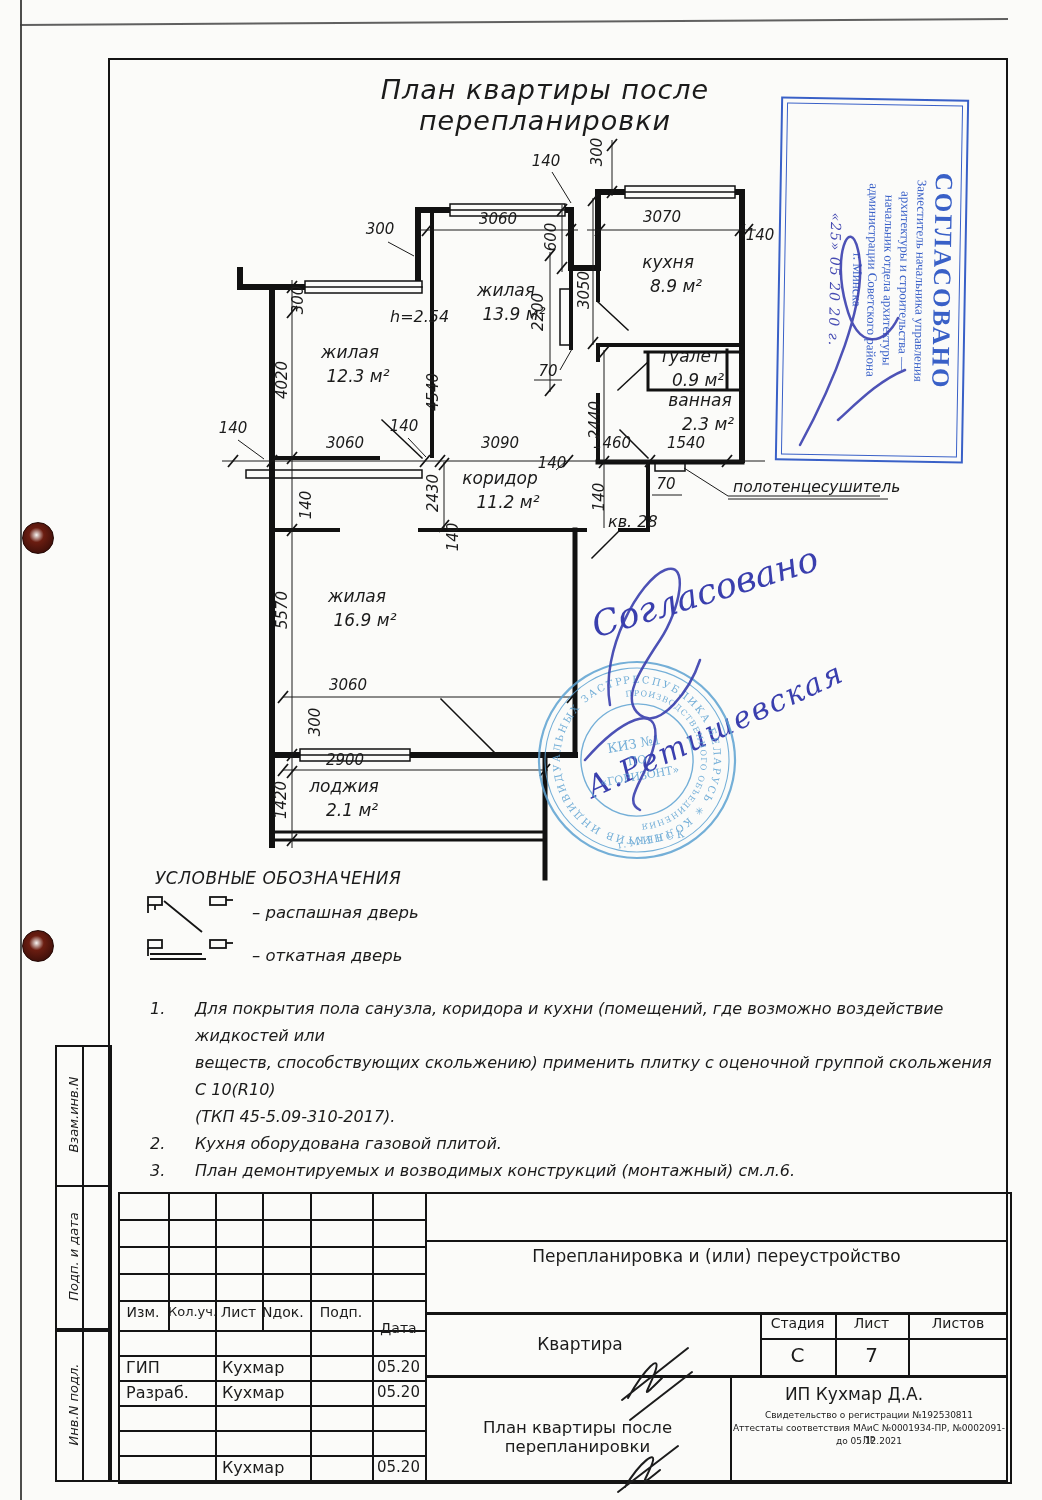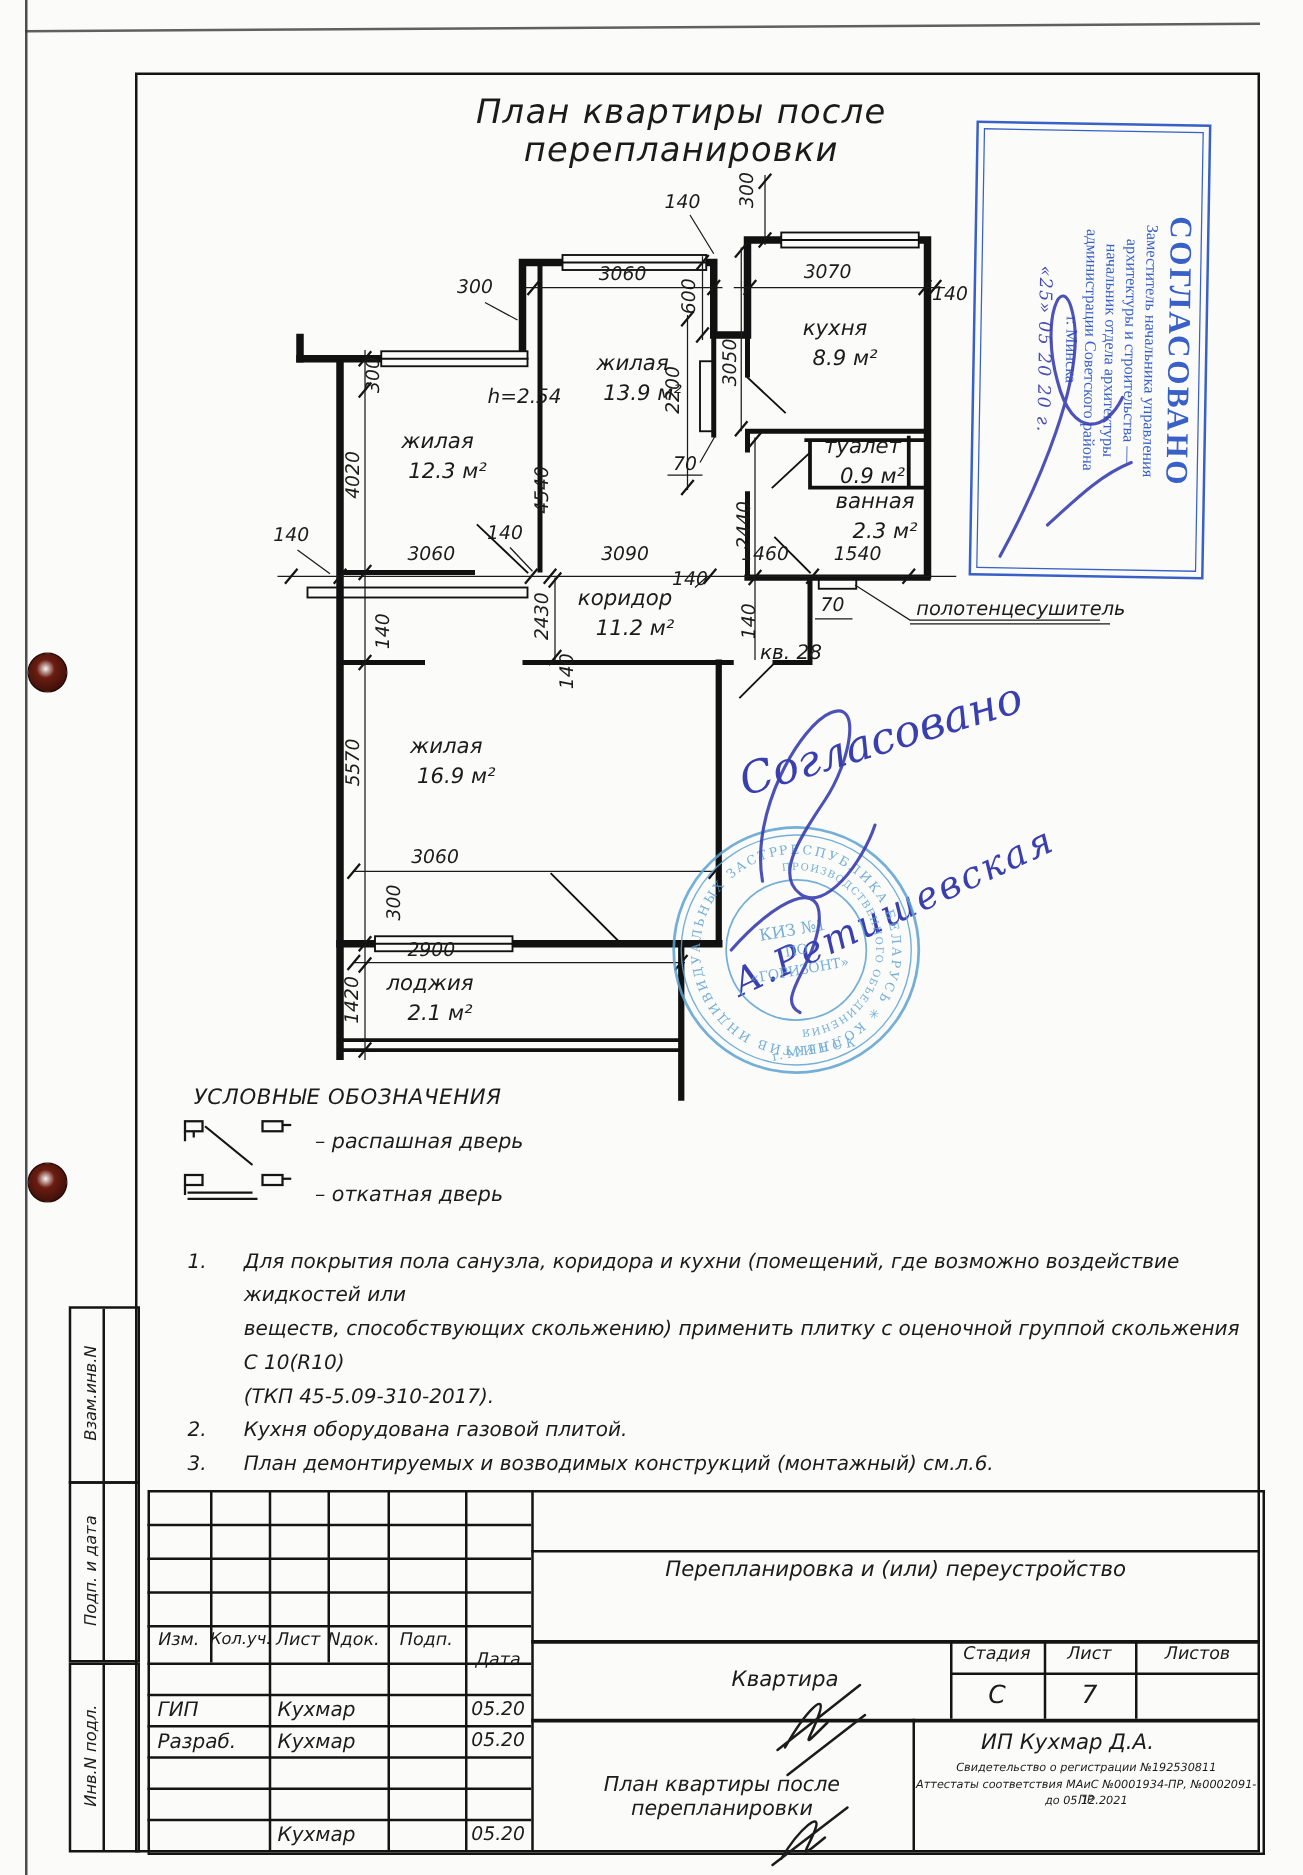--- a/index.html
+++ b/index.html
@@ -33,21 +33,21 @@
   #hw1{left:565px;top:572px;width:280px;font-size:35px;transform:rotate(-17deg);text-align:center;}
   #hw2{left:500px;top:712px;width:430px;font-size:30px;transform:rotate(-25deg);text-align:center;letter-spacing:2px;}
   
   #legend-title{left:155px;top:868px;font-size:17px;font-style:italic;letter-spacing:.5px;}
   .legend-label{position:absolute;left:252px;font-size:16.5px;font-style:italic;}
   #notes{left:150px;top:995px;width:848px;font-size:16px;font-style:italic;}
   .note{display:flex;line-height:27px;}
   .note .n{width:45px;flex:0 0 45px;}
   .note .t{white-space:pre-line;flex:1;}
   
-  .tb{position:absolute;font-style:italic;}
+  .tb{position:absolute;}
   .tb-c{text-align:center;}
   .small-co{font-size:9px;line-height:1.3;}
 </style>
 </head>
 <body>
 <div id="sheet">
 
 <div class="abs scan-edge-left"></div>
 <div class="abs scan-edge-top"></div>
 <div class="abs hole" style="left:22px;top:522px;"></div>
@@ -309,21 +309,21 @@
       <div class="ln" style="left: 118px; top: 1405px; width: 307px; height: 1.5px;"></div>
       <div class="ln" style="left: 118px; top: 1430px; width: 307px; height: 1.5px;"></div>
       <div class="ln" style="left: 118px; top: 1455px; width: 307px; height: 1.5px;"></div>
       <div class="ln" style="left: 425px; top: 1240px; width: 583px; height: 2px;"></div>
       <div class="ln" style="left: 425px; top: 1312px; width: 583px; height: 2.5px;"></div>
       <div class="ln" style="left: 425px; top: 1375px; width: 583px; height: 2.5px;"></div>
       <div class="ln" style="left: 760px; top: 1338px; width: 248px; height: 2px;"></div>
     </div>
 
 <div class="tb tb-c" style="left:425px;top:1246px;width:583px;font-size:17px;">Перепланировка и (или) переустройство</div>
-<div class="tb tb-c" style="left:425px;top:1334px;width:310px;font-size:17px;padding-left:48px;">Квартира</div>
+<div class="tb tb-c" style="left:425px;top:1334px;width:310px;font-size:17px;">Квартира</div>
 <div class="tb tb-c" style="left:760px;top:1315px;width:75px;font-size:14px;">Стадия</div>
 <div class="tb tb-c" style="left:835px;top:1315px;width:73px;font-size:14px;">Лист</div>
 <div class="tb tb-c" style="left:908px;top:1315px;width:100px;font-size:14px;">Листов</div>
 <div class="tb tb-c" style="left:760px;top:1343px;width:75px;font-size:20px;">С</div>
 <div class="tb tb-c" style="left:835px;top:1343px;width:73px;font-size:20px;">7</div>
 <div class="tb tb-c" style="left:908px;top:1343px;width:100px;font-size:20px;"></div>
 <div class="tb tb-c" style="left:425px;top:1418px;width:305px;font-size:16.5px;">План квартиры после перепланировки</div>
 <div class="tb tb-c" style="left:730px;top:1384px;width:248px;font-size:17px;">ИП Кухмар Д.А.</div>
 <div class="tb tb-c small-co" style="left:730px;top:1410px;width:278px;">Свидетельство о регистрации №192530811</div>
 <div class="tb tb-c small-co" style="left:730px;top:1423px;width:278px;">Аттестаты соответствия МАиС №0001934-ПР, №0002091-ПР</div>

